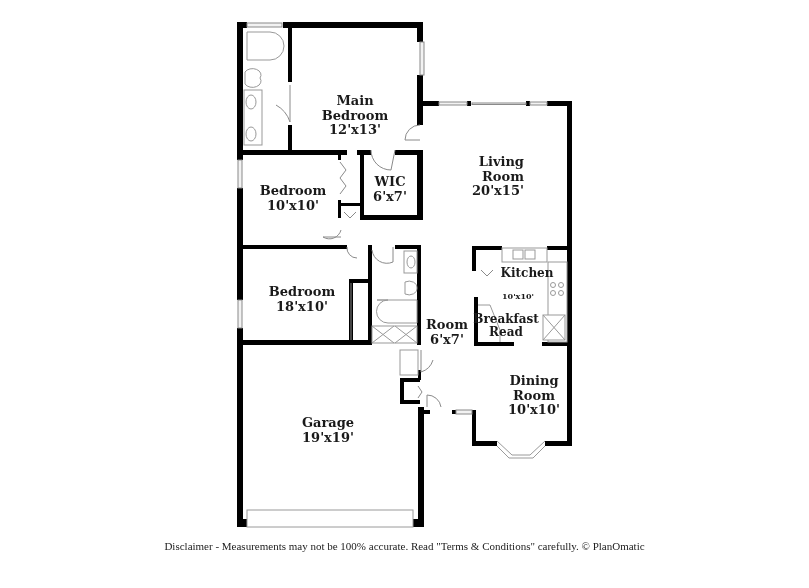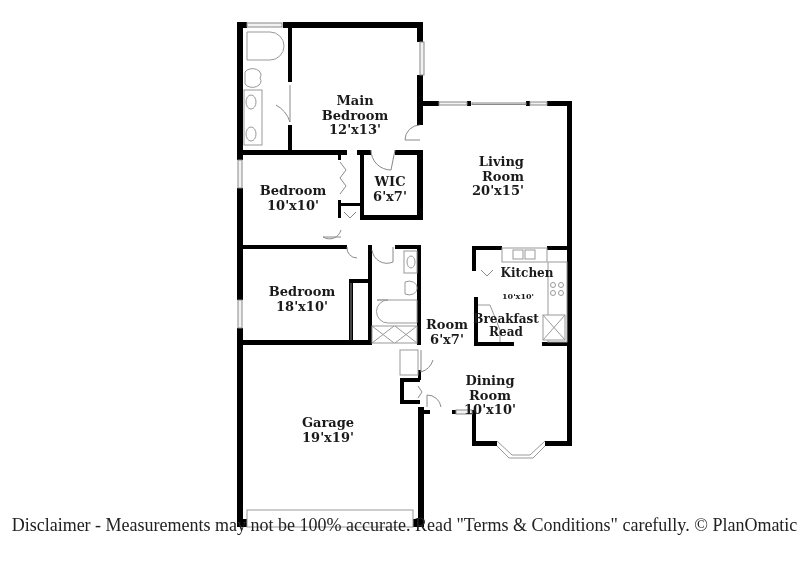--- a/index.html
+++ b/index.html
@@ -7,21 +7,21 @@
     #plan { position: absolute; left: 0; top: 0; width: 809px; height: 588px; }
     .wall { fill: #000; }
     .thin { fill: none; stroke: #9a9a9a; stroke-width: 1; }
     .win { fill: #f2f2f2; stroke: #8a8a8a; stroke-width: 1; }
     .door { fill: none; stroke: #8a8a8a; stroke-width: 1; }
     .fix { fill: #fff; stroke: #999; stroke-width: 1; }
     .label { position: absolute; text-align: center; font-family: "DejaVu Serif", "Liberation Serif", serif; font-weight: bold; color: #1a1a1a; line-height: 1.12; white-space: nowrap; transform: translateX(-50%); }
     .lg { font-size: 13px; }
     .sm { font-size: 12px; }
     .xs { font-size: 8px; }
-    .disclaimer { position: absolute; left: 0; width: 809px; top: 515px; text-align: center; font-family: "Liberation Serif", "DejaVu Serif", serif; font-size: 18px; color: #222; }
+    .disclaimer { position: absolute; left: 0; width: 809px; top: 540px; text-align: center; font-family: "Liberation Serif", "DejaVu Serif", serif; font-size: 11px; color: #222; }
   </style>
 </head>
 <body>
 
 <svg id="plan" viewBox="0 0 809 588" xmlns="http://www.w3.org/2000/svg">
 
   <g>
 
     <rect class="wall" x="237" y="22" width="6" height="130"></rect>
     <rect class="wall" x="237" y="22" width="10" height="6"></rect>
@@ -199,21 +199,21 @@
 <div class="label sm" style="left:506px; top:313px;">
   <div>Breakfast</div>
   <div>Read</div>
 </div>
 
 <div class="label lg" style="left:447px; top:318px;">
   <div>Room</div>
   <div>6'x7'</div>
 </div>
 
-<div class="label lg" style="left:490px; top:374px;">
+<div class="label lg" style="left:534px; top:374px;">
   <div>Dining</div>
   <div>Room</div>
   <div>10'x10'</div>
 </div>
 
 <div class="label lg" style="left:328px; top:416px;">
   <div>Garage</div>
   <div>19'x19'</div>
 </div>
 

